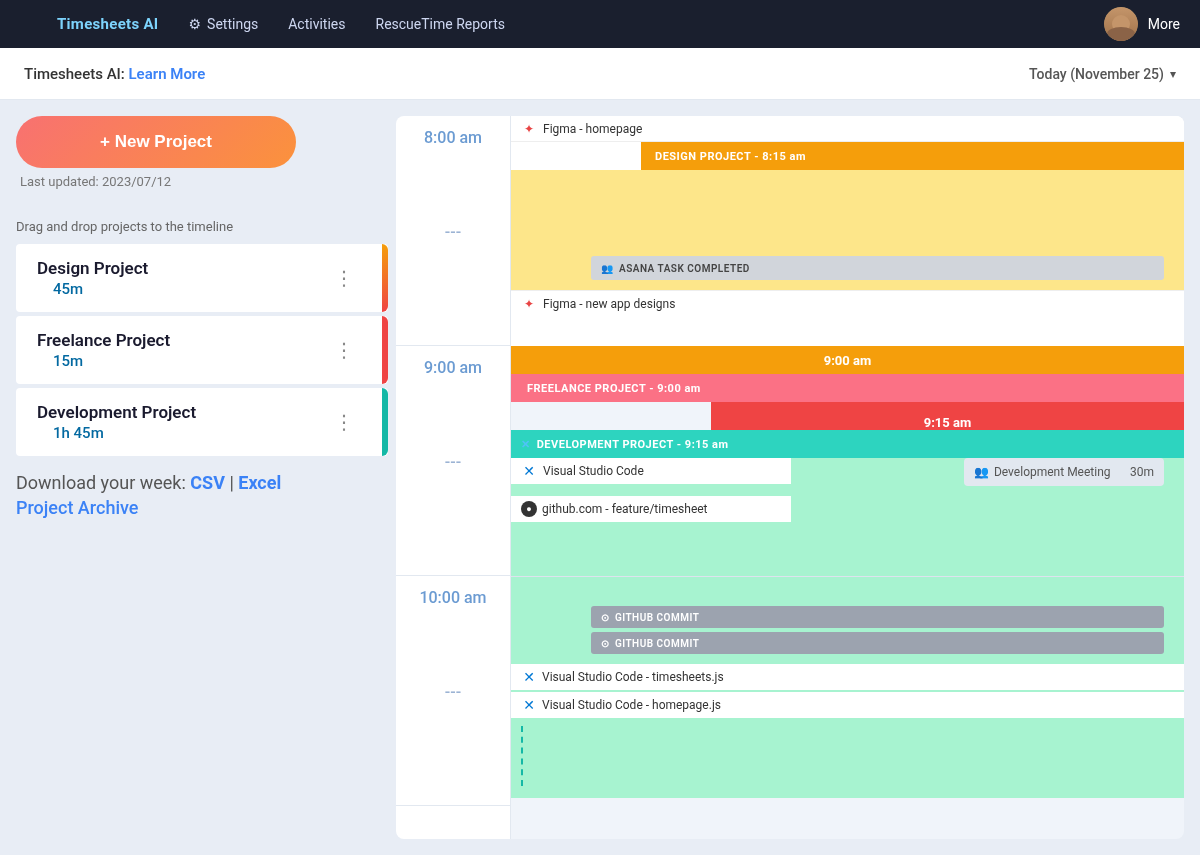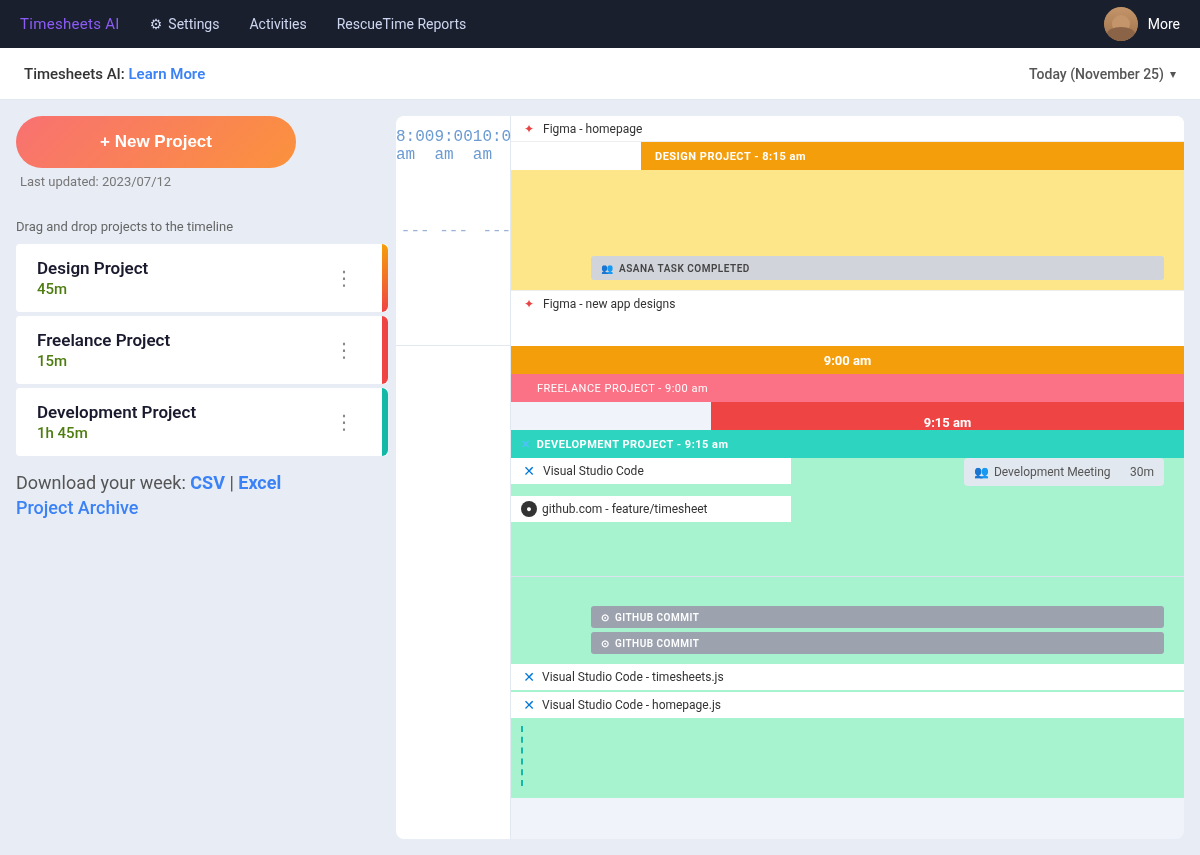--- a/index.html
+++ b/index.html
@@ -14,24 +14,25 @@
     
     .topnav {
       background: #1a1f2e;
       height: 48px;
       display: flex;
       align-items: center;
       padding: 0 20px;
       gap: 30px;
     }
     .topnav-brand {
-      color: #8b5cf6;
-      font-weight: 400;
+      color: #7dd3fc;
+      font-weight: 700;
       font-size: 15px;
       letter-spacing: 0.3px;
+      margin-left: 37px;
     }
     .topnav-item {
       color: #cdd6f0;
       font-size: 14px;
       cursor: pointer;
       display: flex;
       align-items: center;
       gap: 6px;
     }
     .topnav-item.settings-item { color: #cdd6f0; }
@@ -182,22 +183,23 @@
 
     .project-card-info { flex: 1; }
     .project-card-name {
       font-size: 17px;
       font-weight: 600;
       color: #1a1a2e;
       margin-bottom: 2px;
     }
     .project-card-time {
       font-size: 15px;
-      color: #4d7c0f;
-      font-weight: 500;
+      color: #0369a1;
+      font-weight: 500;
+      margin-left: 16px;
     }
     .project-card-menu {
       color: #888;
       font-size: 20px;
       cursor: pointer;
       padding: 4px 8px;
       margin-right: 12px;
     }
 
     .download-section {
@@ -226,22 +228,21 @@
       border-radius: 8px;
       overflow: hidden;
     }
 
     
     .time-column {
       width: 115px;
       background: #ffffff;
       border-right: 1px solid #e2e8f0;
       display: flex;
-      flex-direction: row;
-      font-family: Liberation Mono, monospace;
+      flex-direction: column;
     }
     .time-slot {
       height: 230px;
       display: flex;
       align-items: flex-start;
       justify-content: center;
       padding-top: 12px;
       border-bottom: 1px solid #e2e8f0;
       position: relative;
     }
@@ -413,21 +414,21 @@
           <span class="icon-figma" style="color:#e84444;">✦</span>
           <span>Figma - new app designs</span>
         </div>
 
         <div style="position:absolute;top:230px;left:0;right:0;height:1px;background:#dde3ee;"></div>
 
         <div style="position:absolute;top:230px;left:0;right:0;height:28px;background:#f59e0b;display:flex;align-items:center;justify-content:center;font-size:13px;font-weight:700;color:white;">
           <span>9:00 am</span>
         </div>
 
-        <div style="position:absolute;top:258px;left:0;right:0;height:28px;background:#fb7185;display:flex;align-items:center;padding:0 26px;font-size:11px;font-weight:400;color:white;letter-spacing:0.5px;">
+        <div style="position:absolute;top:258px;left:0;right:0;height:28px;background:#fb7185;display:flex;align-items:center;padding:0 16px;font-size:11px;font-weight:700;color:white;letter-spacing:0.5px;">
           <span>FREELANCE PROJECT - 9:00 am</span>
         </div>
 
         <div style="position:absolute;top:286px;left:200px;right:0;height:40px;background:#ef4444;display:flex;align-items:center;justify-content:center;font-size:13px;font-weight:700;color:white;">
           <span>9:15 am</span>
         </div>
 
         <div style="position:absolute;top:314px;left:0;right:0;height:28px;background:#2dd4bf;display:flex;align-items:center;padding:0 10px;font-size:11px;font-weight:700;color:white;letter-spacing:0.5px;">
           <span style="margin-right:6px;color:#4fc3f7;">✕</span>
           <span>DEVELOPMENT PROJECT - 9:15 am</span>

